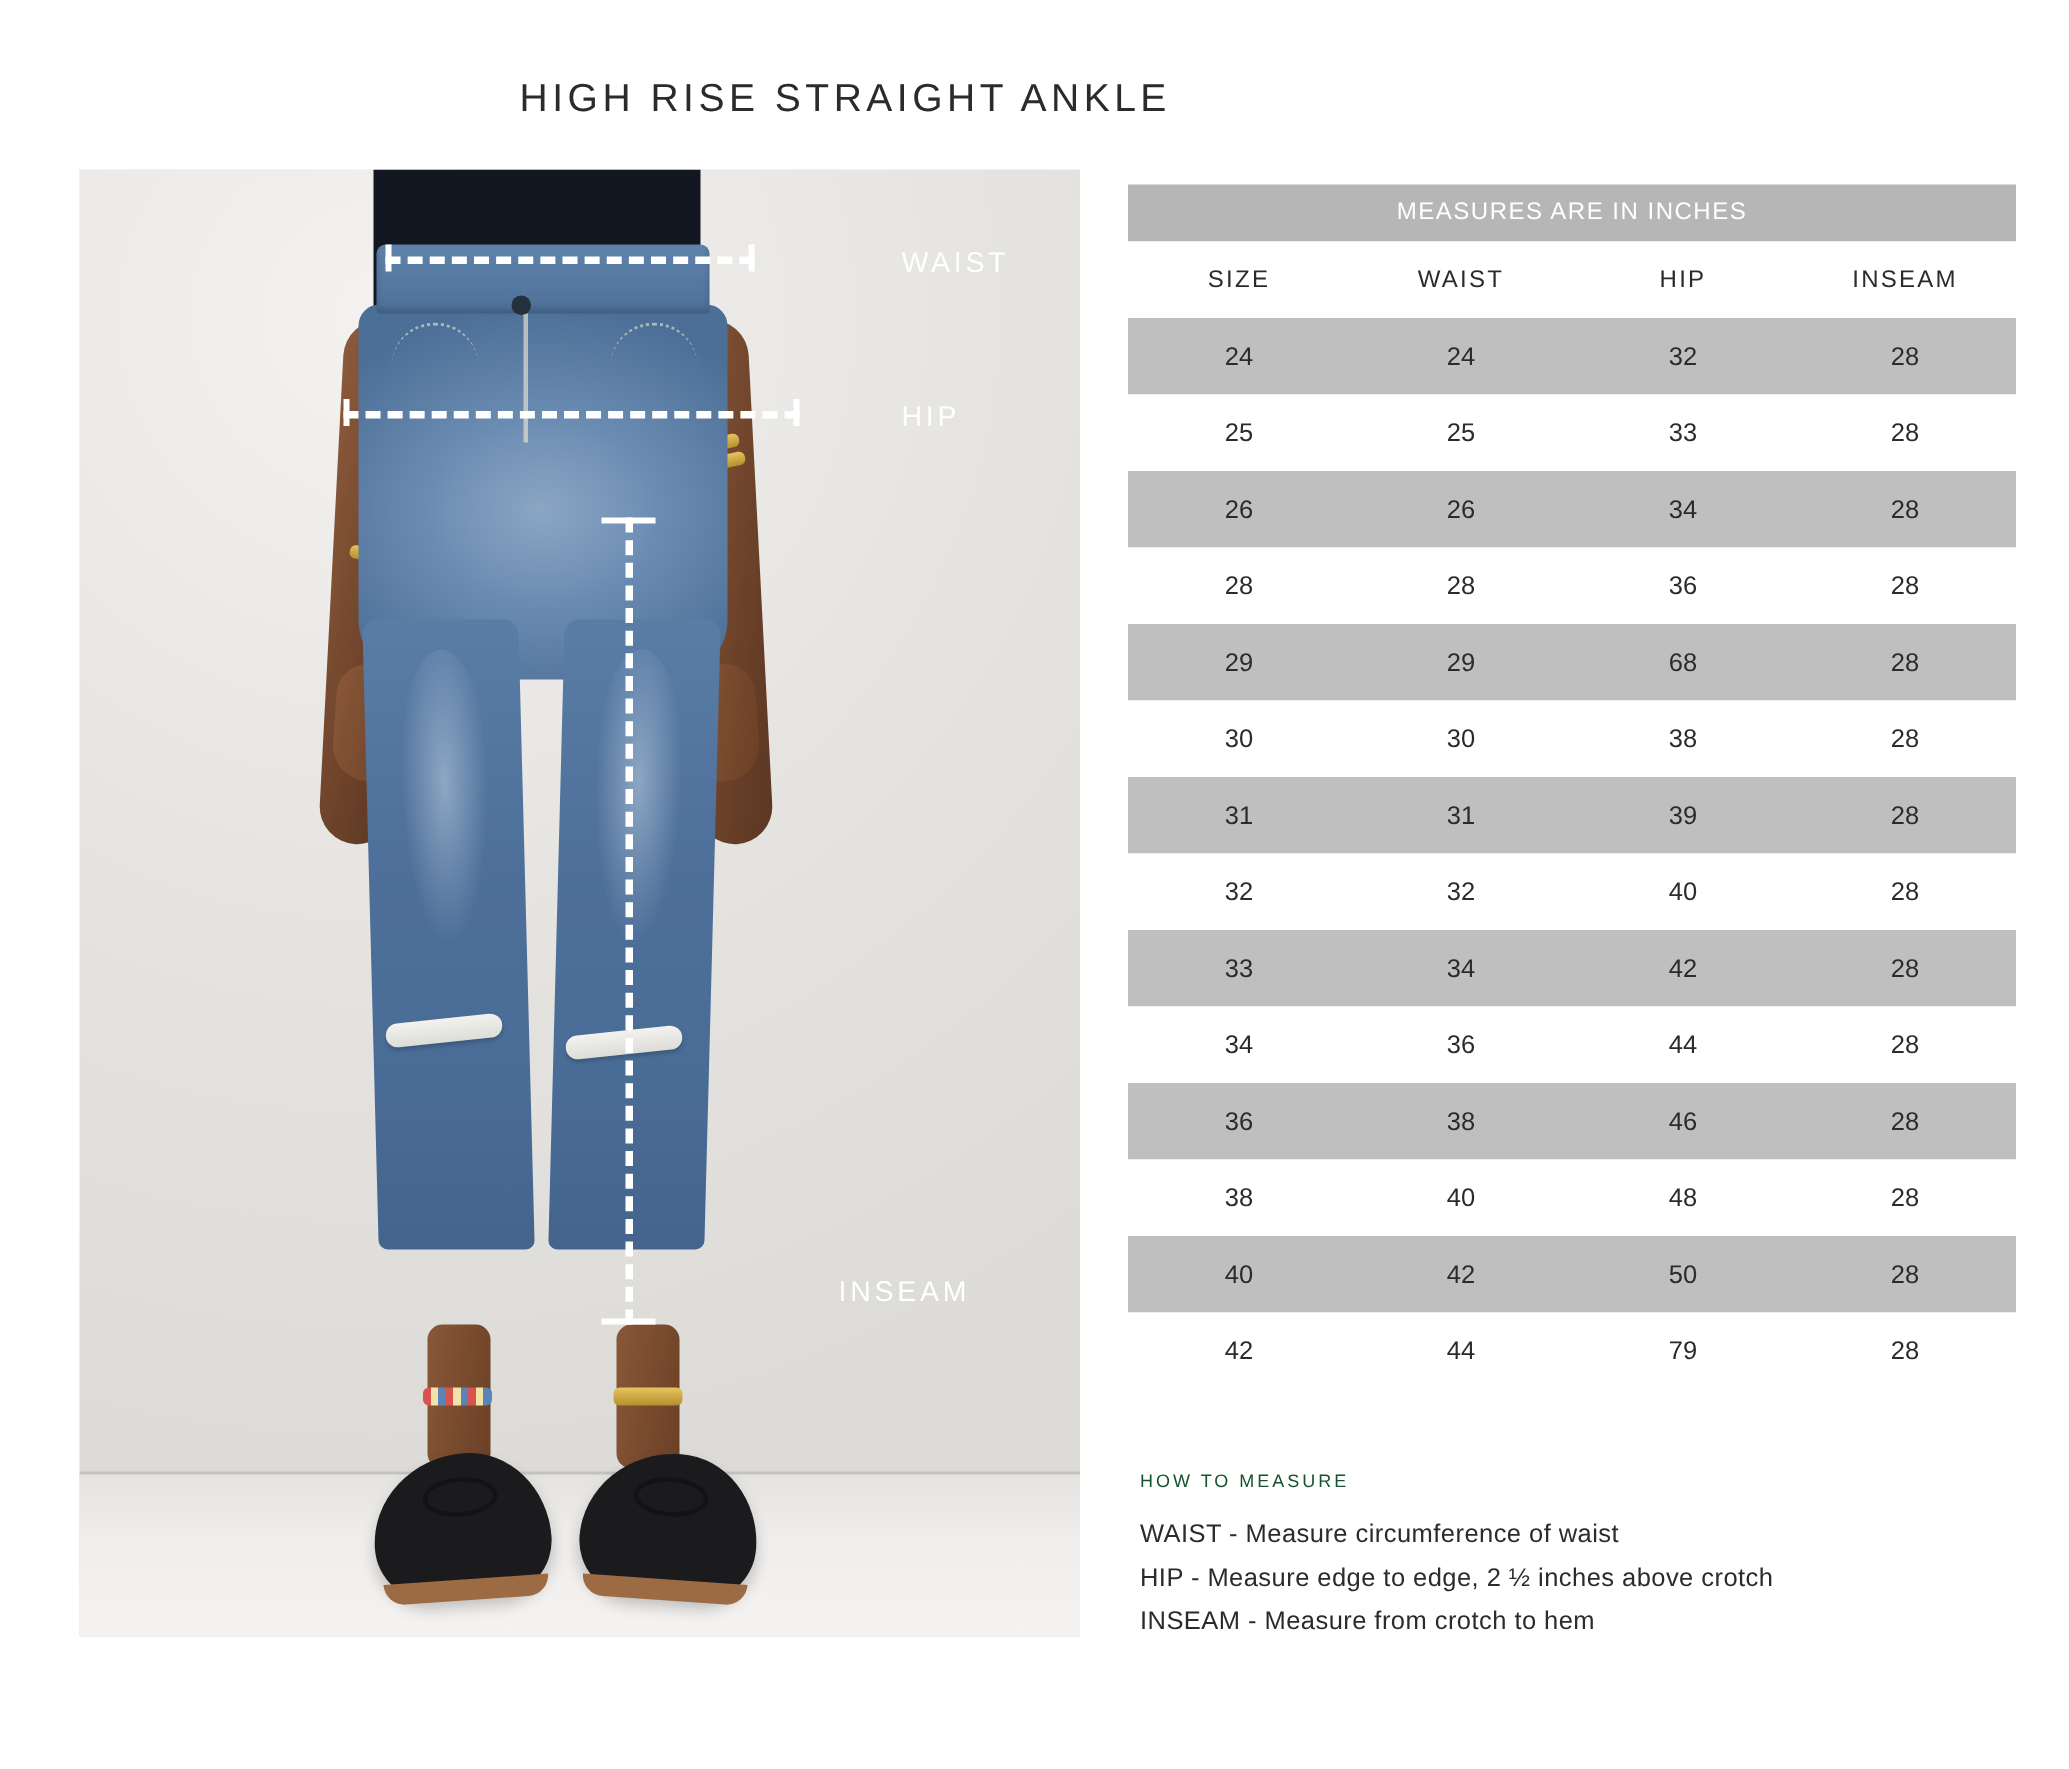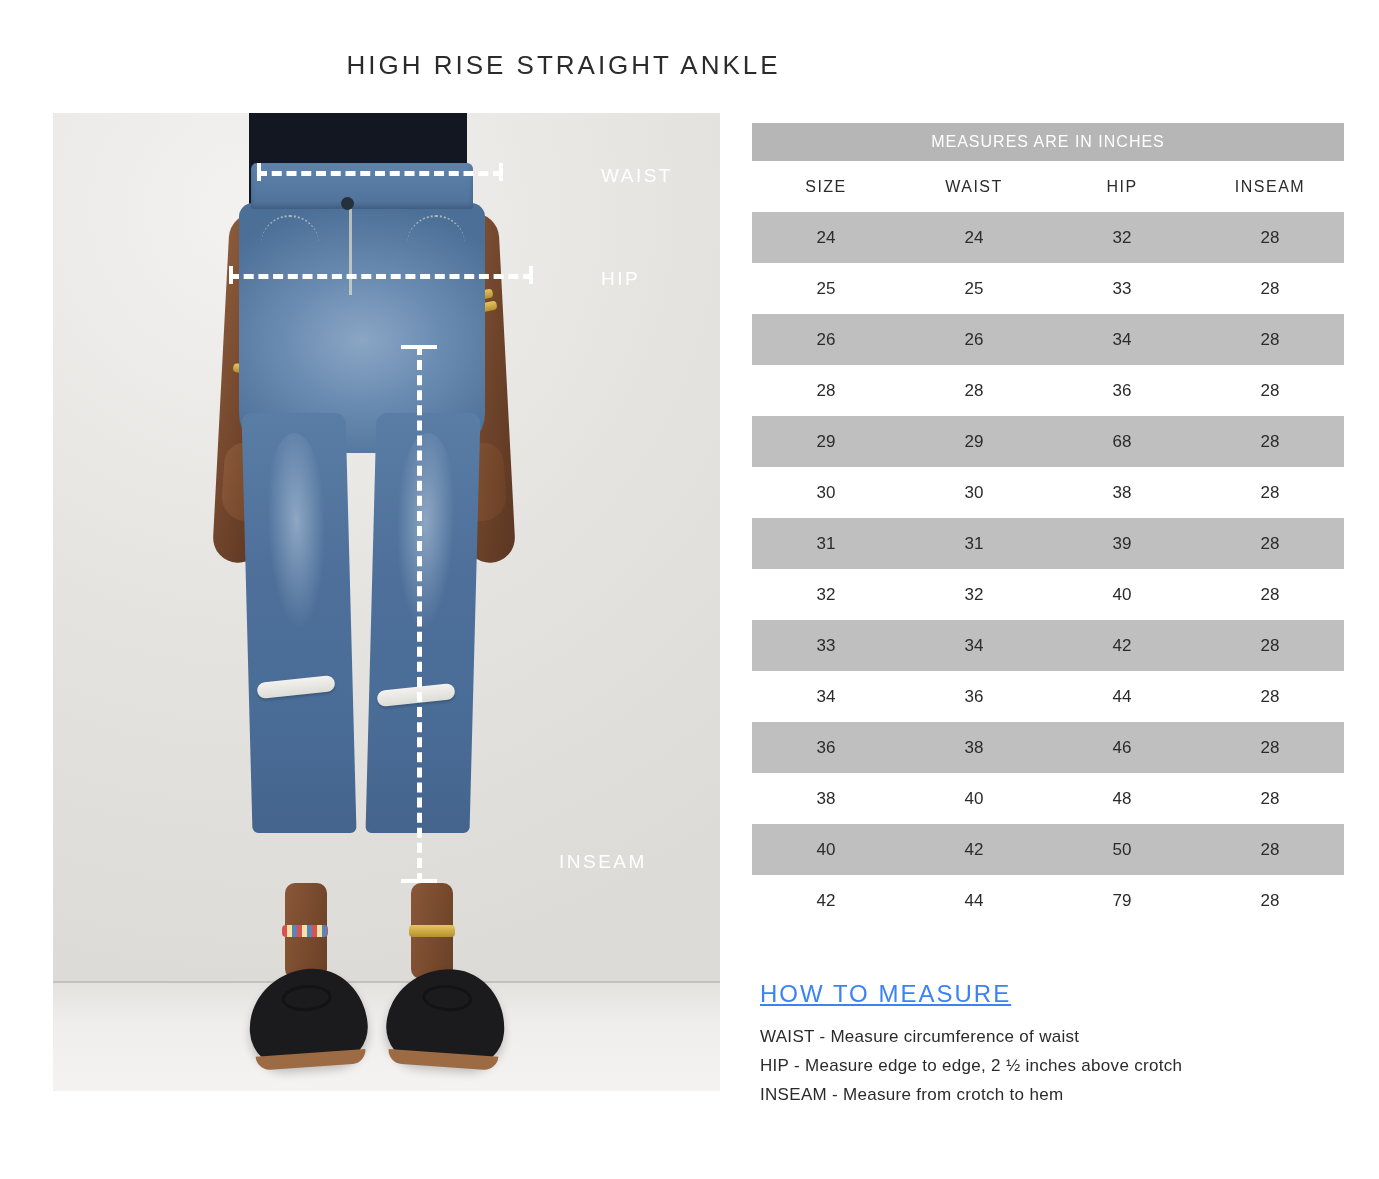--- a/index.html
+++ b/index.html
@@ -272,25 +272,24 @@
   tbody tr:nth-child(even) td { background: #ffffff; }
 
   
   .howto {
     position: absolute;
     left: 760px;
     top: 980px;
     width: 600px;
   }
   .howto-title {
-    font-size: 24px;
+    font-size: 12px;
     letter-spacing: 2px;
     margin-bottom: 14px;
-    color: #3b82f6;
-    text-decoration: underline;
+    color: #14532d;
   }
   .howto-line {
     font-size: 17px;
     line-height: 29px;
     color: #2b2b2b;
     letter-spacing: .3px;
     white-space: nowrap;
   }
 </style>
 </head>

